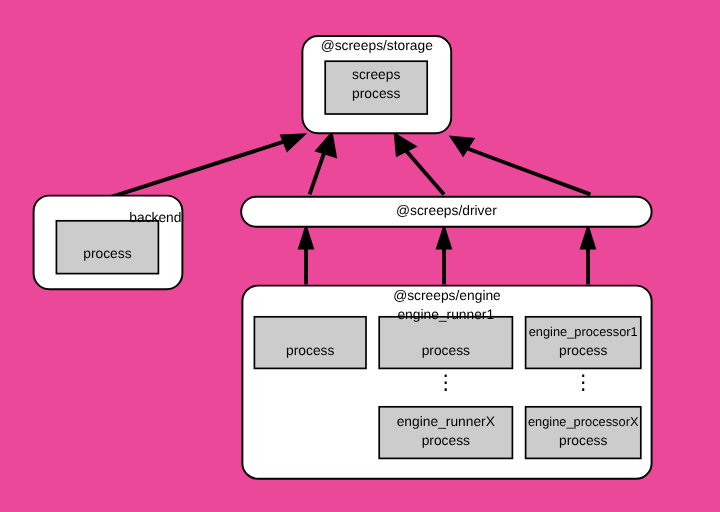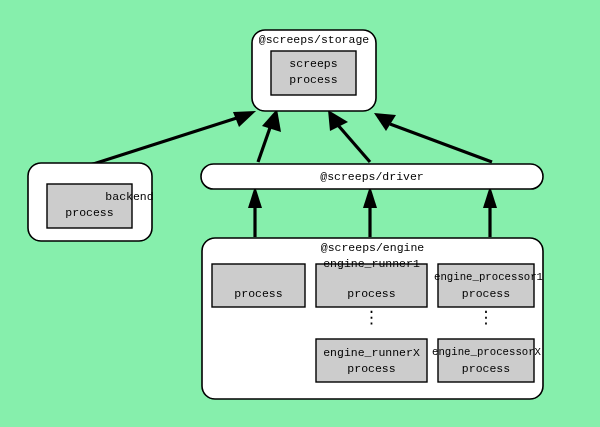--- a/index.html
+++ b/index.html
@@ -4,22 +4,22 @@
 <style>
   html, body {
     margin: 0;
     padding: 0;
     background: #ffffff;
   }
   #canvas {
     position: relative;
     width: 600px;
     height: 427px;
-    background: #86efac;
-    font-family: Liberation Mono, monospace;
+    background: #ec4899;
+    font-family: Liberation Sans, sans-serif;
     overflow: hidden;
   }
   #diagram-svg {
     position: absolute;
     top: 0;
     left: 0;
     width: 600px;
     height: 427px;
   }
   .pkg-shape {
@@ -111,21 +111,21 @@
     <rect class="proc-shape" x="438" y="264" width="96" height="43"></rect>
 
     <rect class="proc-shape" x="316" y="339" width="111" height="43"></rect>
     <rect class="proc-shape" x="438" y="339" width="96" height="43"></rect>
   </svg>
 
   <div class="lbl pkg-label" style="left:252px; top:33px; width:124px;">@screeps/storage</div>
   <div class="lbl proc-label" style="left:271px; top:57px; width:85px;">screeps</div>
   <div class="lbl proc-label" style="left:271px; top:73px; width:85px;">process</div>
 
-  <div class="lbl proc-label" style="left:47px; top:190px; width:85px;padding-left:40px;">backend</div>
+  <div class="lbl proc-label" style="left:47px; top:176px; width:85px;padding-left:40px;">backend</div>
   <div class="lbl proc-label" style="left:47px; top:206px; width:85px;">process</div>
 
   <div class="lbl pkg-label" style="left:201px; top:170px; width:342px;">@screeps/driver</div>
 
   <div class="lbl pkg-label" style="left:202px; top:241px; width:341px;">@screeps/engine</div>
 
   <div class="lbl proc-label" style="left:212px; top:287px; width:93px;">process</div>
 
   <div class="lbl proc-label" style="left:316px; top:257px; width:111px;">engine_runner1</div>
   <div class="lbl proc-label" style="left:316px; top:287px; width:111px;">process</div>

